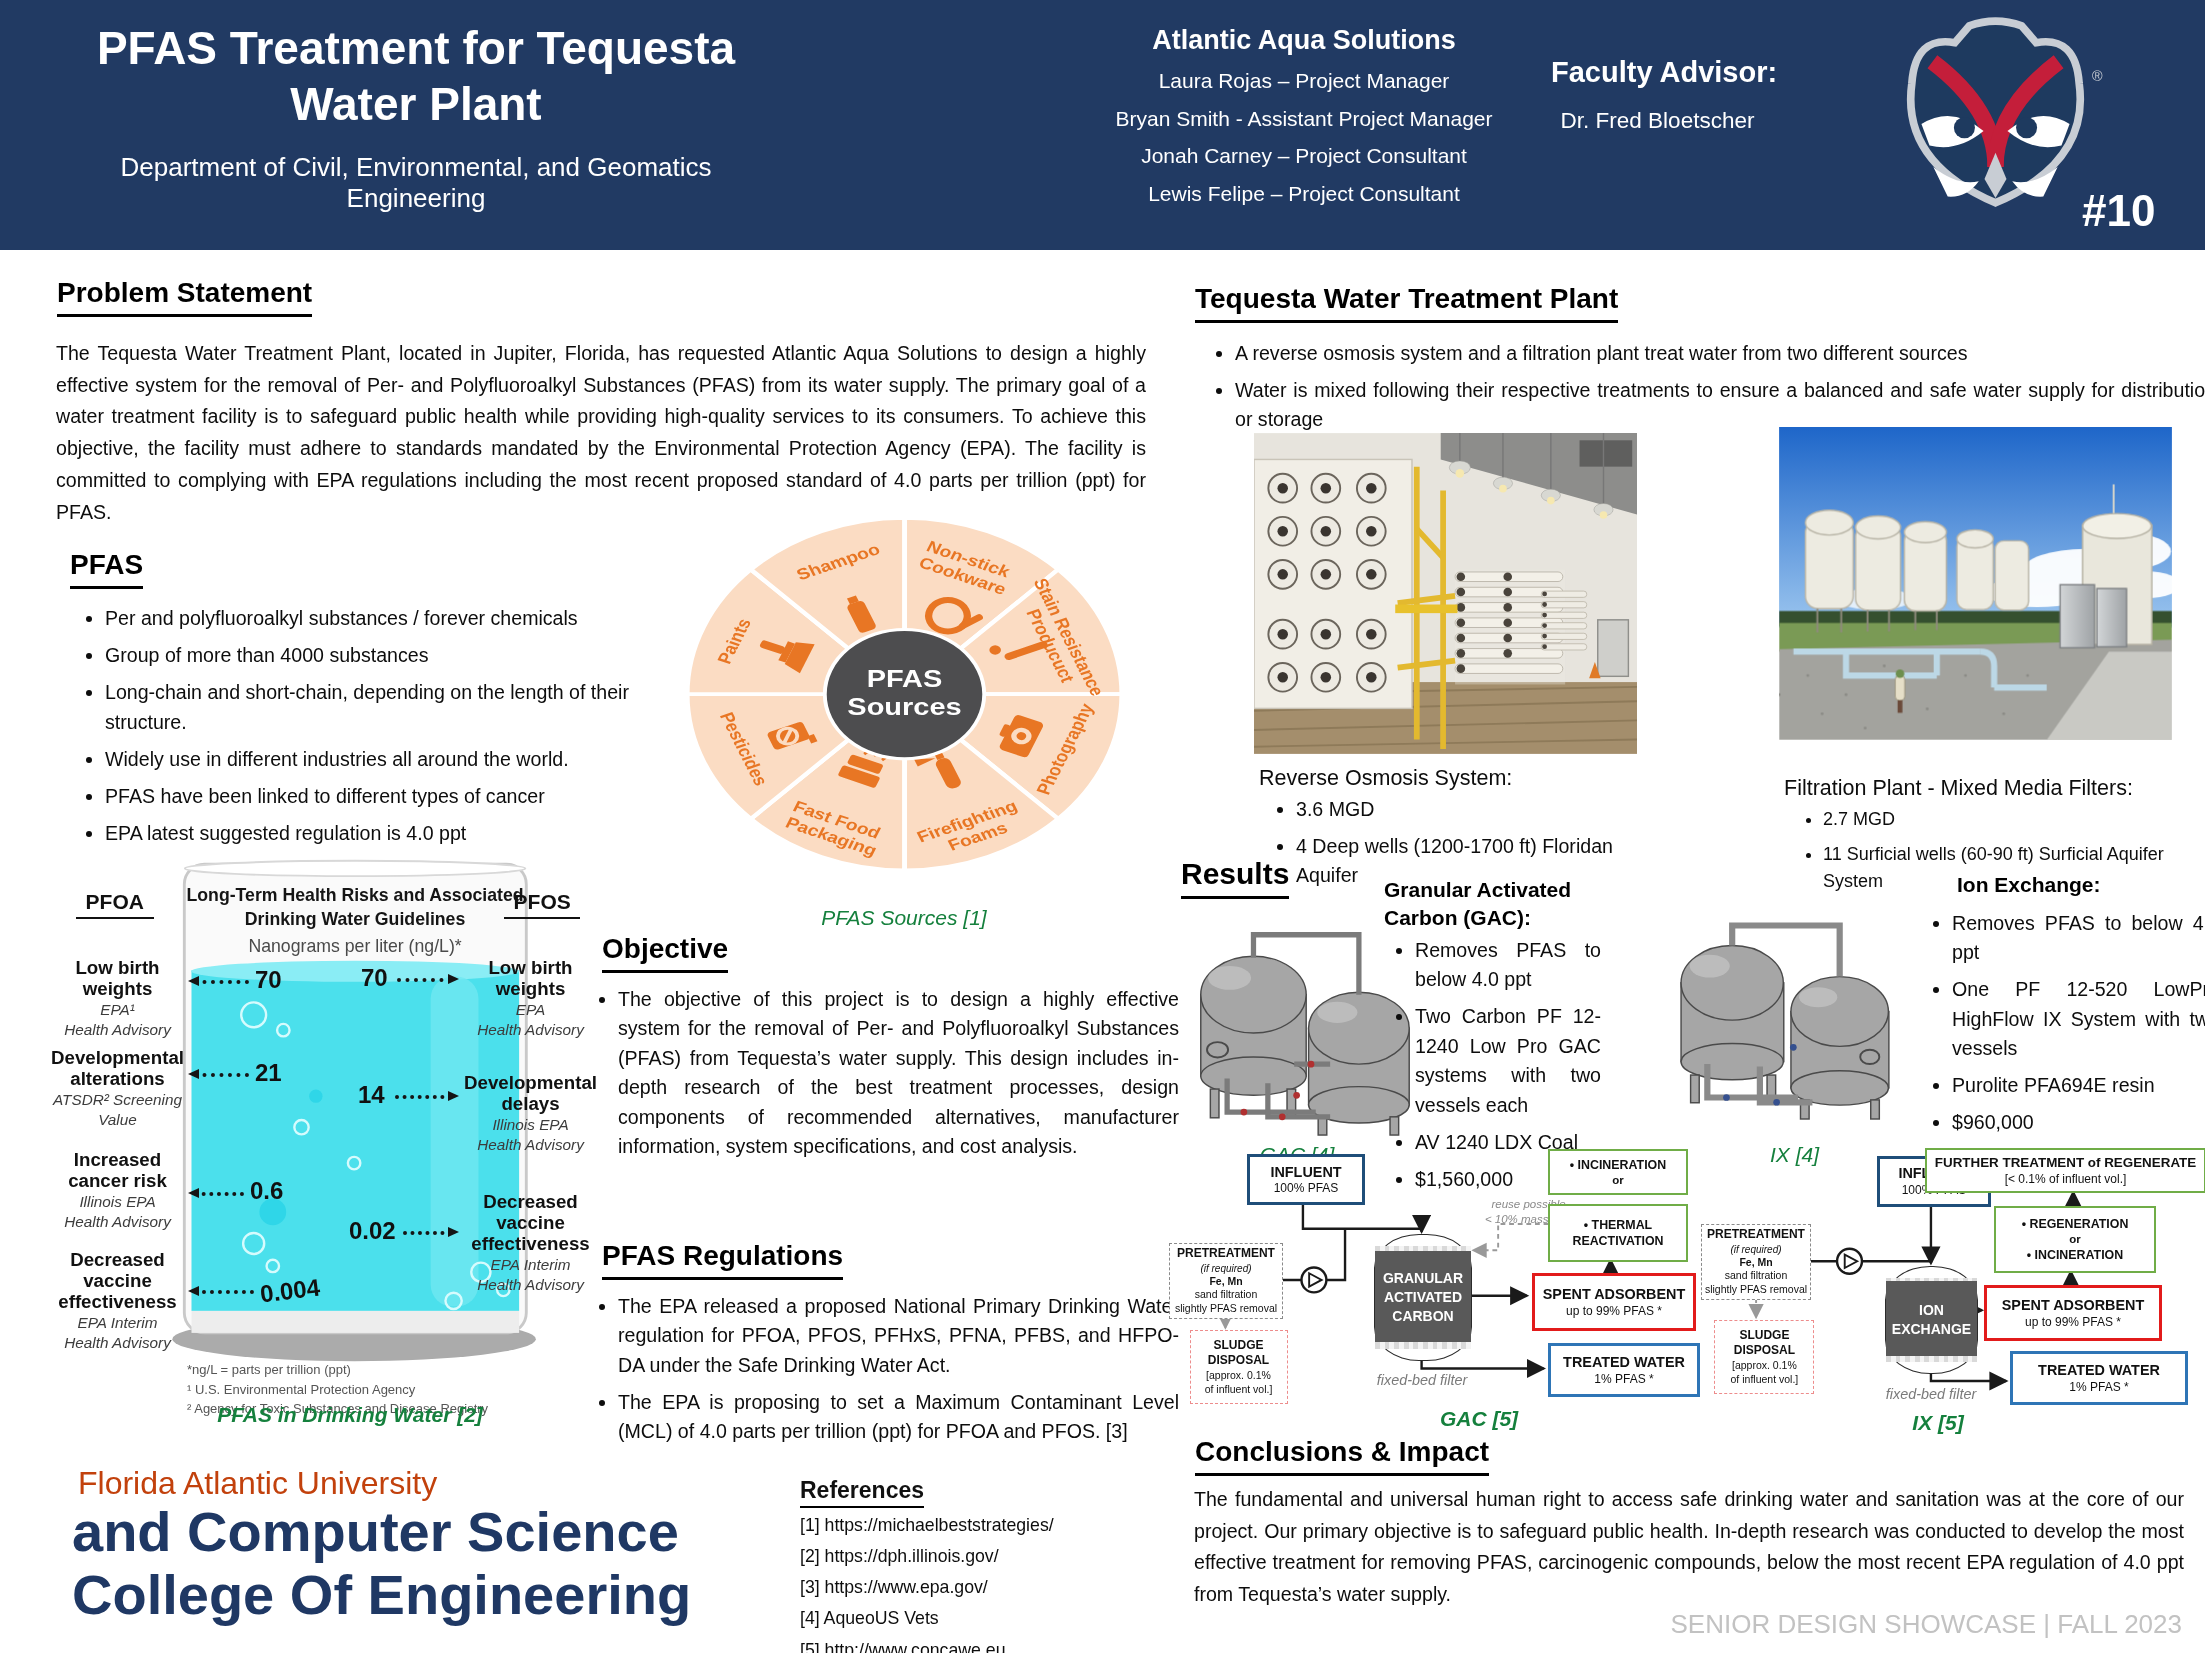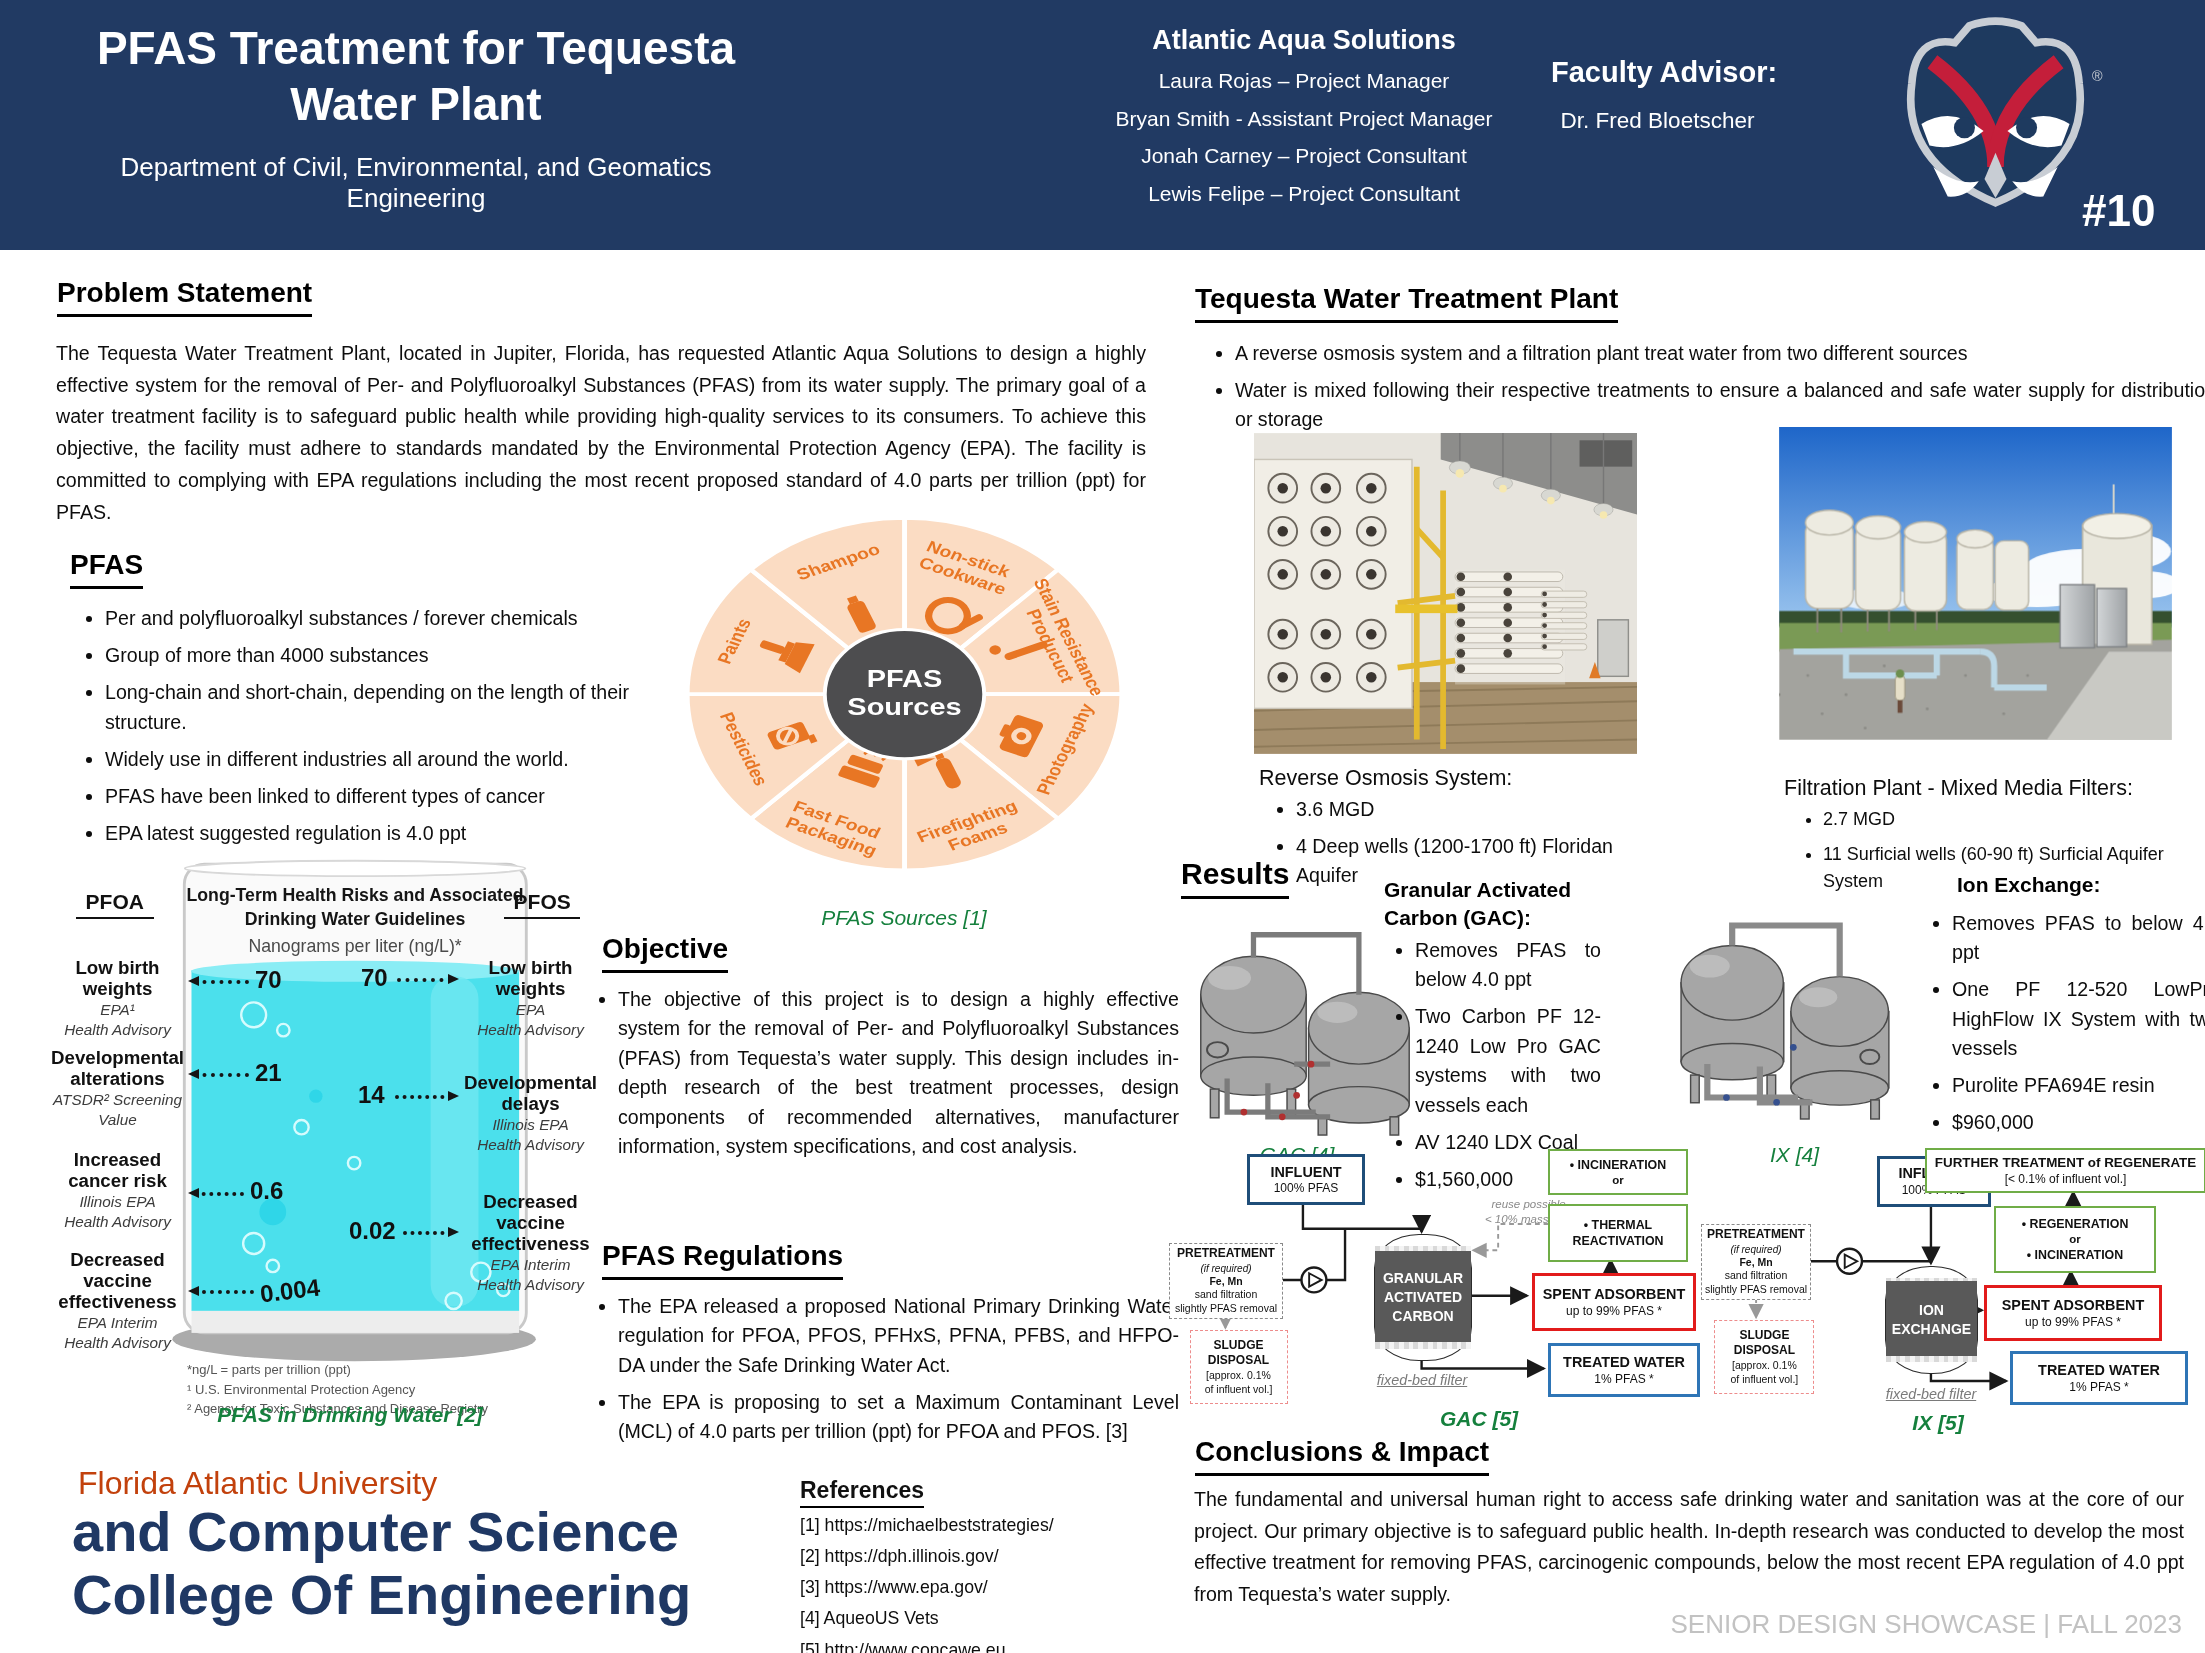--- a/index.html
+++ b/index.html
@@ -62,21 +62,21 @@
   .fbox .g1{font-weight:700;font-size:12.4px;}
   .fbox .g2{font-weight:700;font-size:11.5px;}
   .fbox .p1{font-weight:600;font-size:12px;}
   .fbox .p2{font-size:10.5px;}
   .fbox .p2i{font-size:10px;font-style:italic;}
   .fbox .p2b{font-size:10.5px;font-weight:700;}
   .vessel{position:absolute;background:#fff;border:1.9px solid #2b2b2b;border-radius:45px / 34px;z-index:2;}
   .vessel .inner{position:absolute;left:0;right:0;top:13%;bottom:13%;background:#595959;display:flex;flex-direction:column;justify-content:center;text-align:center;}
   .vessel .band{position:absolute;left:0;right:0;height:6.7px;background:repeating-linear-gradient(90deg,#d9d9d9 0 4.8px,#f4f4f4 4.8px 9.6px);}
   .vessel .vt{color:#fff;font-weight:700;font-size:14px;line-height:1.35;}
-  .vnote{position:absolute;font-style:italic;font-size:14.4px;color:#7a7a7a;text-align:center;z-index:3;text-decoration:underline;}
+  .vnote{position:absolute;font-style:italic;font-size:14.4px;color:#7a7a7a;text-align:center;z-index:3;}
   .rnote{position:absolute;font-style:italic;font-size:11.5px;color:#8a8a8a;text-align:center;line-height:1.3;z-index:3;}
   .dsvg{position:absolute;left:0;top:0;z-index:1;}
   
   .foot{position:absolute;left:1244px;top:1609px;width:938px;text-align:right;font-size:26px;color:#C2C2C2;}
 </style>
 </head>
 <body>
 
 <div class="poster">
 

